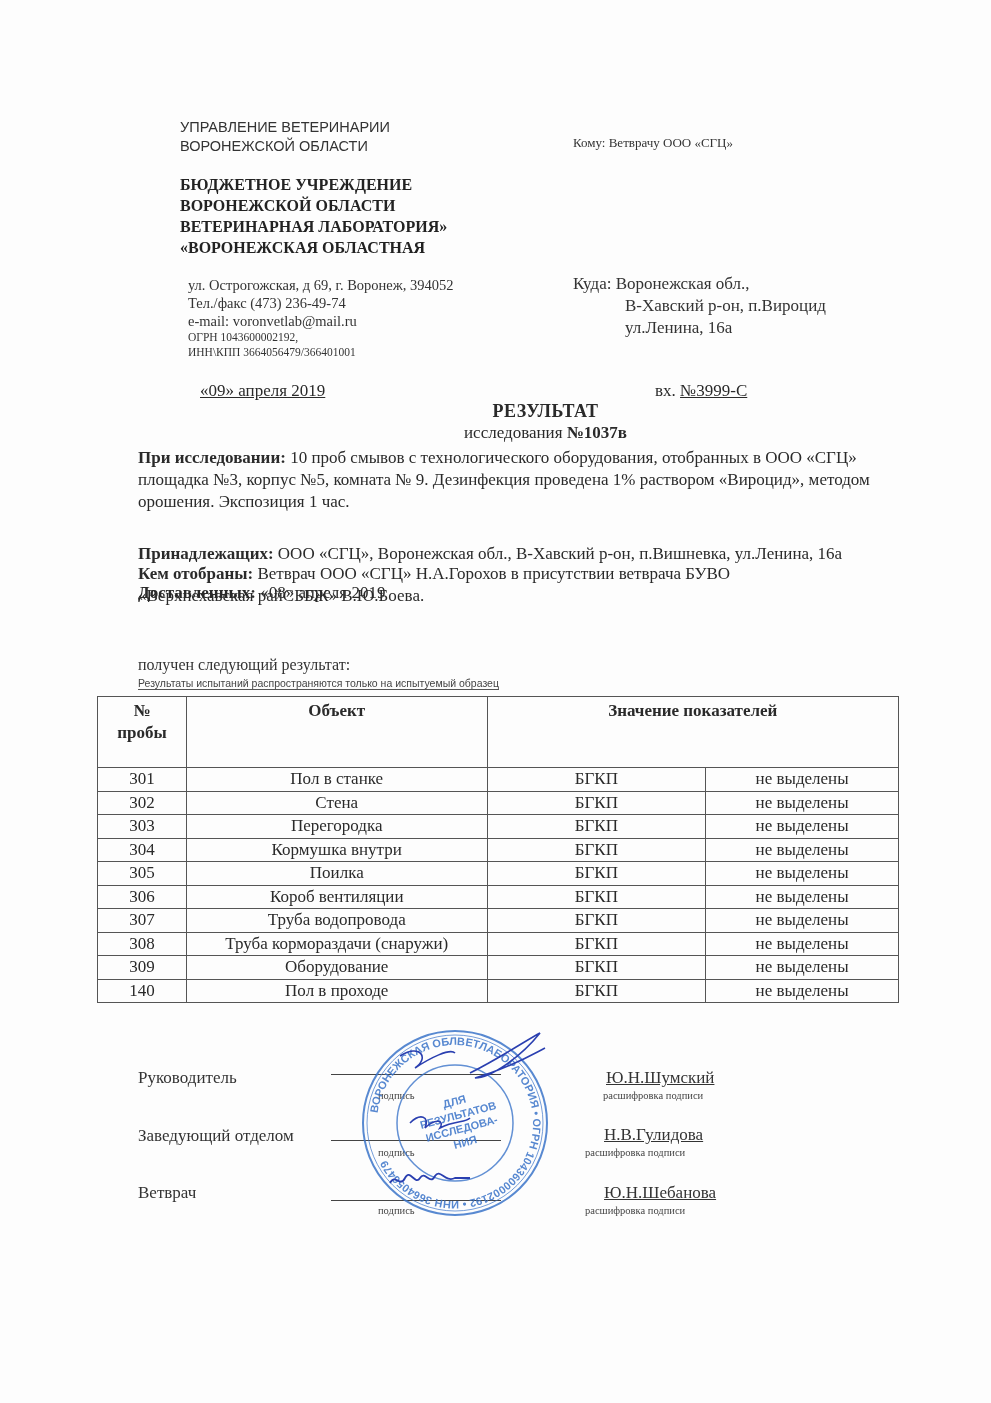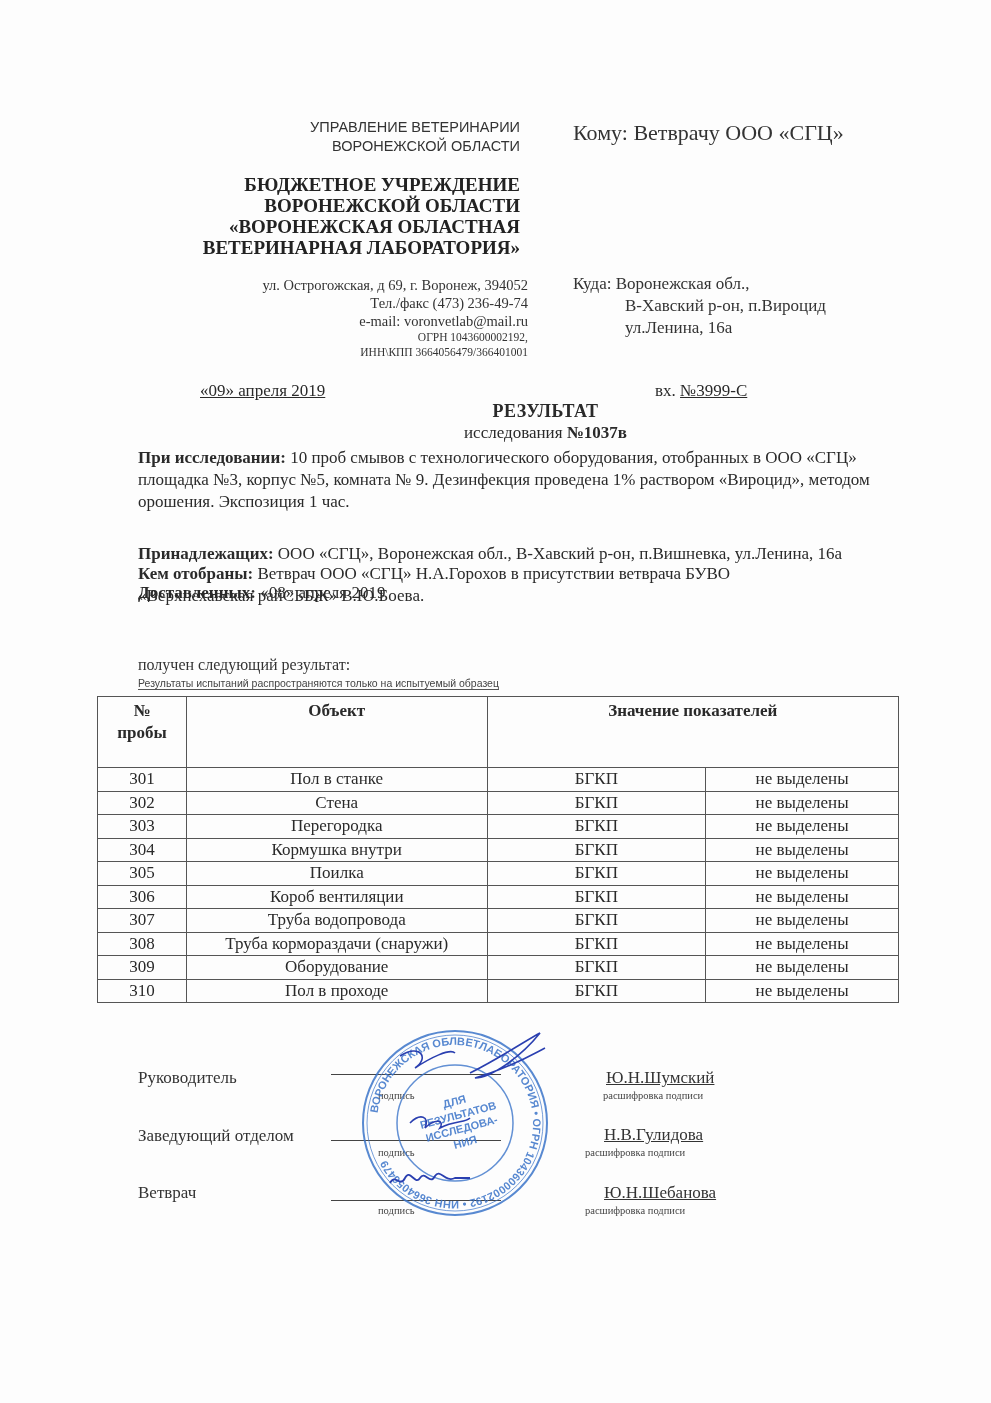--- a/index.html
+++ b/index.html
@@ -1,26 +1,26 @@
 <!DOCTYPE html>
 <html><head>
 <meta charset="utf-8">
 <style>
   html, body { margin:0; padding:0; }
   body {
     width:991px; height:1403px; background:#fdfdfd; position:relative; overflow:hidden;
     font-family:"Liberation Serif", "DejaVu Serif", serif; color:#2a2a2a;
   }
   .abs { position:absolute; }
-  .c { text-align:right; }
+  .c { text-align:left; }
   .org-top { left:180px; top:118px; width:340px; font-family:"Liberation Sans", sans-serif; font-size:14.5px; line-height:19px; color:#333; }
-  .org-main { left:180px; top:174px; width:340px; font-weight:bold; font-size:19px; line-height:21px; color:#222; }
+  .org-main { left:180px; top:174px; width:340px; font-weight:bold; font-size:16px; line-height:21px; color:#222; }
   .org-addr { left:188px; top:276px; width:340px; font-size:14.5px; line-height:18px; color:#333; }
   .org-small { font-size:11.5px; line-height:15px; }
-  .to { left:573px; top:120px; font-size:22px; color:#333; }
+  .to { left:573px; top:135px; font-size:13px; color:#333; }
   .where { left:573px; top:273px; font-size:17px; line-height:22px; color:#333; }
   .where .indent { padding-left:52px; display:block; }
   .date { left:200px; top:381px; font-size:17px; text-decoration:underline; }
   .inc { left:655px; top:381px; font-size:17px; }
   .inc u { text-decoration:underline; }
   .title { left:0; width:991px; top:401px; font-weight:bold; font-size:18px; letter-spacing:0.5px; padding-left:100px; box-sizing:border-box; text-align:center; }
   .subtitle { left:0; width:991px; top:423px; font-size:17px; padding-left:100px; box-sizing:border-box; text-align:center; }
   .subtitle b { font-weight:bold; }
   .para { left:138px; width:770px; font-size:17px; line-height:22px; color:#2a2a2a; }
   .para b { font-weight:bold; }
@@ -46,22 +46,22 @@
 </head>
 <body>
 
 <div class="abs org-top c">
   <div>УПРАВЛЕНИЕ ВЕТЕРИНАРИИ</div>
   <div>ВОРОНЕЖСКОЙ ОБЛАСТИ</div>
 </div>
 <div class="abs org-main c">
   <div>БЮДЖЕТНОЕ УЧРЕЖДЕНИЕ</div>
   <div>ВОРОНЕЖСКОЙ ОБЛАСТИ</div>
+  <div>ВЕТЕРИНАРНАЯ ЛАБОРАТОРИЯ»</div>
   <div>«ВОРОНЕЖСКАЯ ОБЛАСТНАЯ</div>
-  <div>ВЕТЕРИНАРНАЯ ЛАБОРАТОРИЯ»</div>
 </div>
 <div class="abs org-addr c">
   <div>ул. Острогожская, д 69, г. Воронеж, 394052</div>
   <div>Тел./факс  (473) 236-49-74</div>
   <div>e-mail: voronvetlab@mail.ru</div>
   <div class="org-small">ОГРН 1043600002192,</div>
   <div class="org-small">ИНН\КПП 3664056479/366401001</div>
 </div>
 
 <div class="abs to">Кому: Ветврачу ООО «СГЦ»</div>
@@ -157,21 +157,21 @@
         <td>БГКП</td>
         <td>не выделены</td>
       </tr>
     <tr>
         <td>309</td>
         <td>Оборудование</td>
         <td>БГКП</td>
         <td>не выделены</td>
       </tr>
     <tr>
-        <td>310</td>
+        <td>140</td>
         <td>Пол в проходе</td>
         <td>БГКП</td>
         <td>не выделены</td>
       </tr>
   </tbody>
 </table>
 
 <div class="abs sig-label" style="top:1068px;">Руководитель</div>
 <div class="abs sig-line" style="top:1074px;"></div>
 <div class="abs sig-hint" style="left:378px; top:1090px;">подпись</div>

